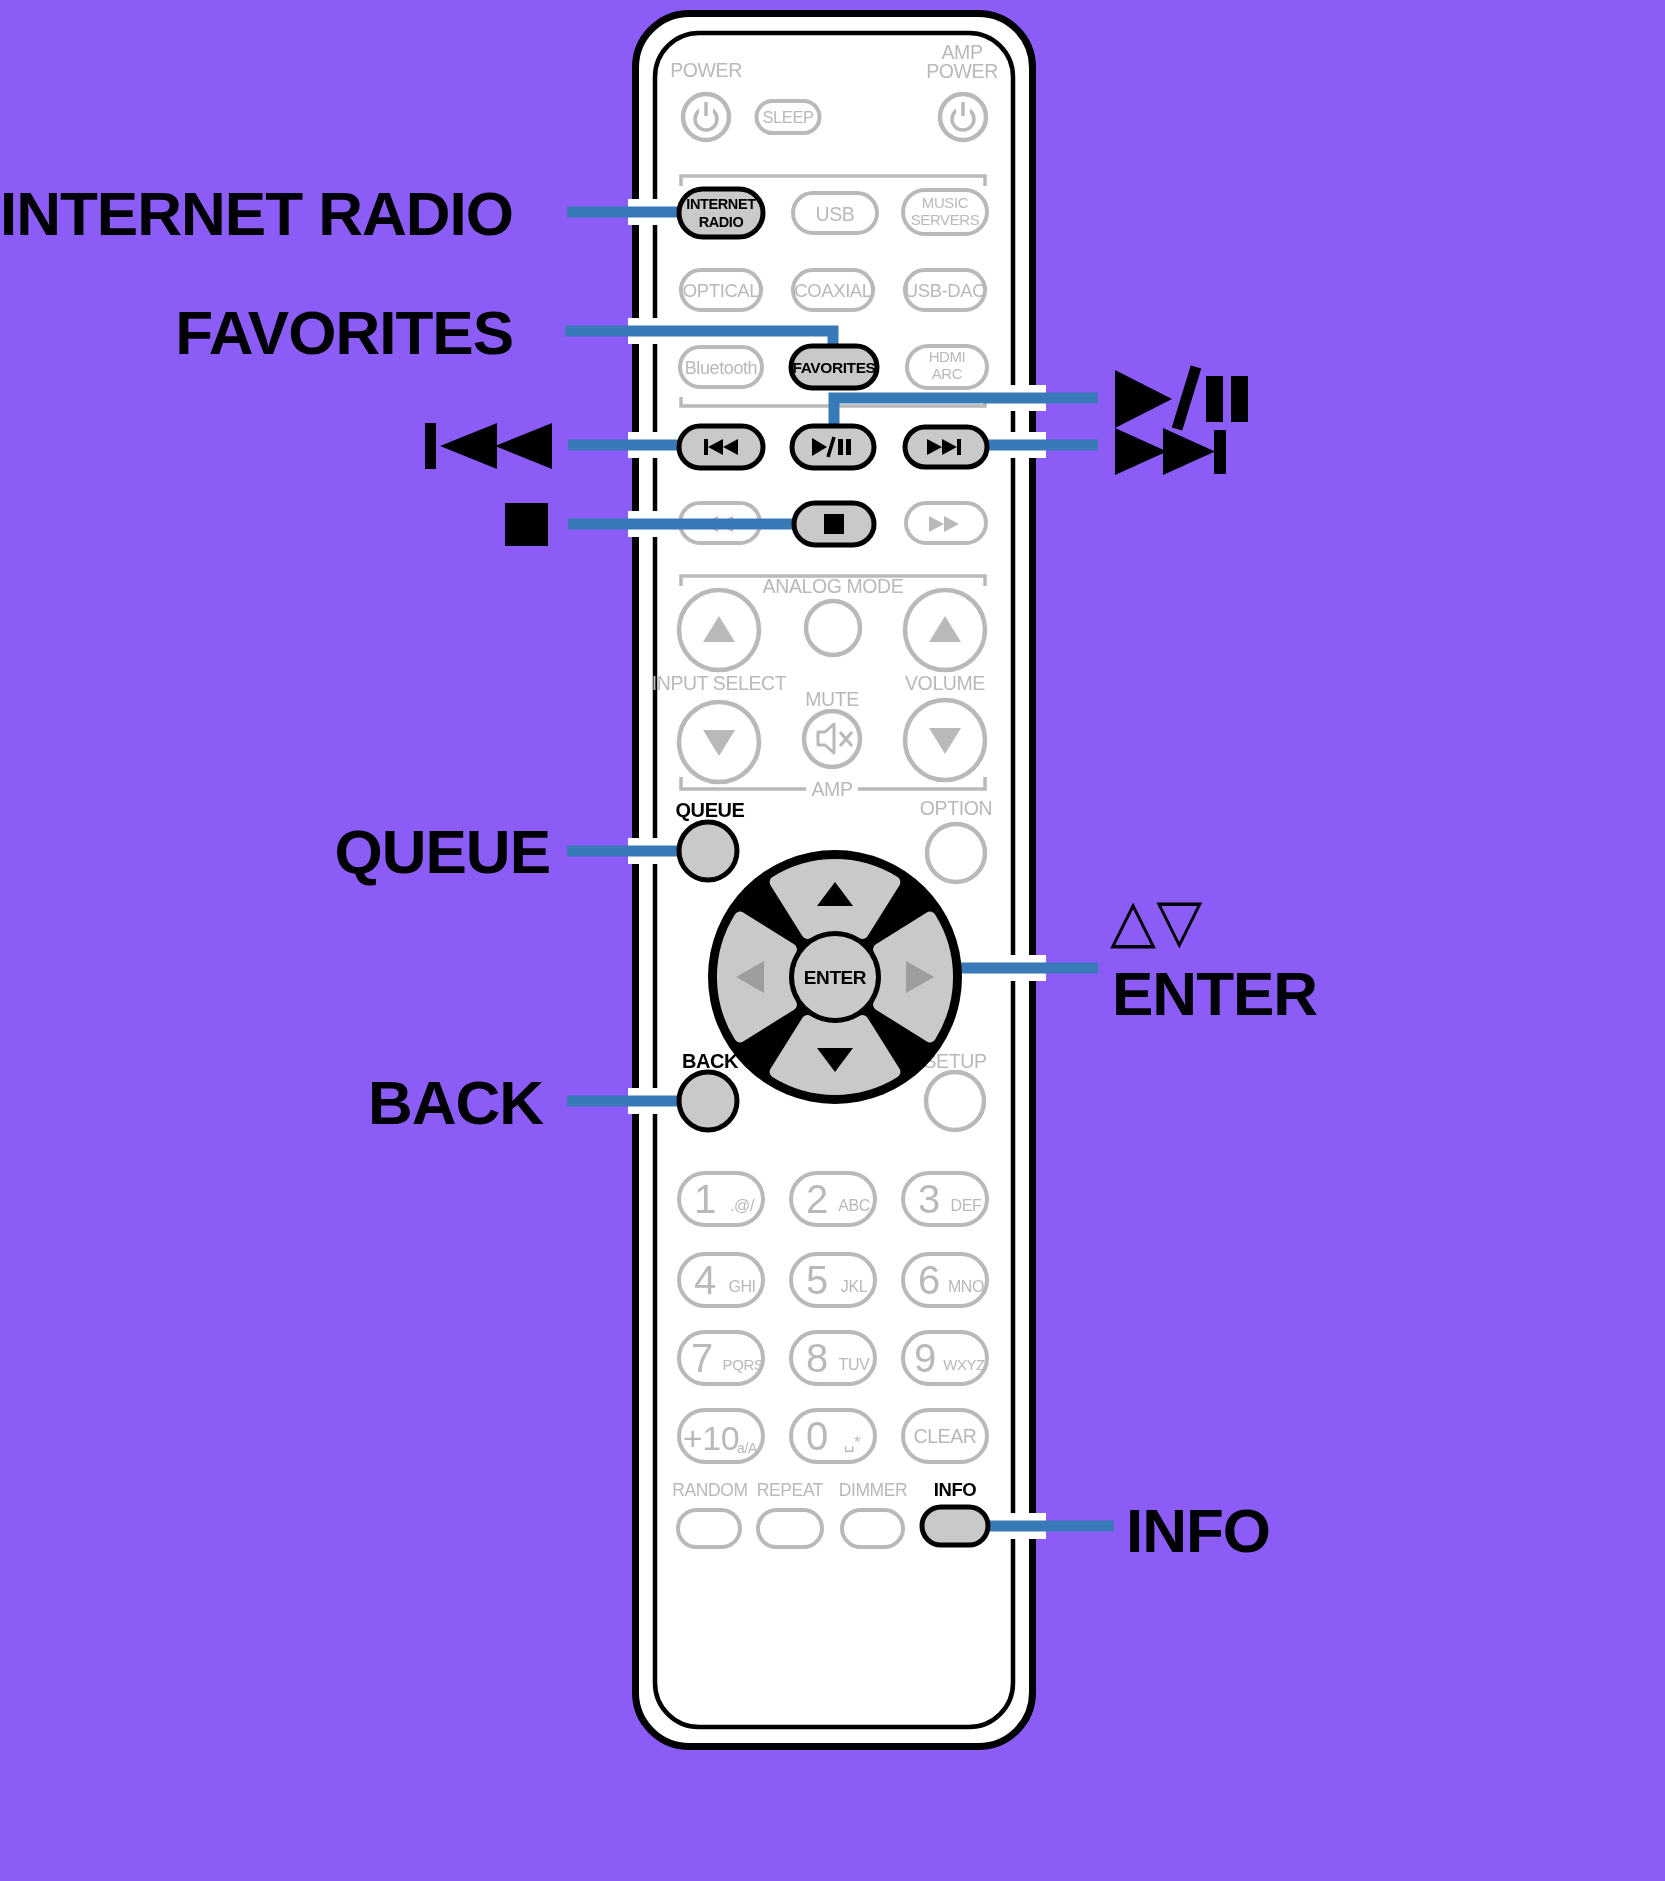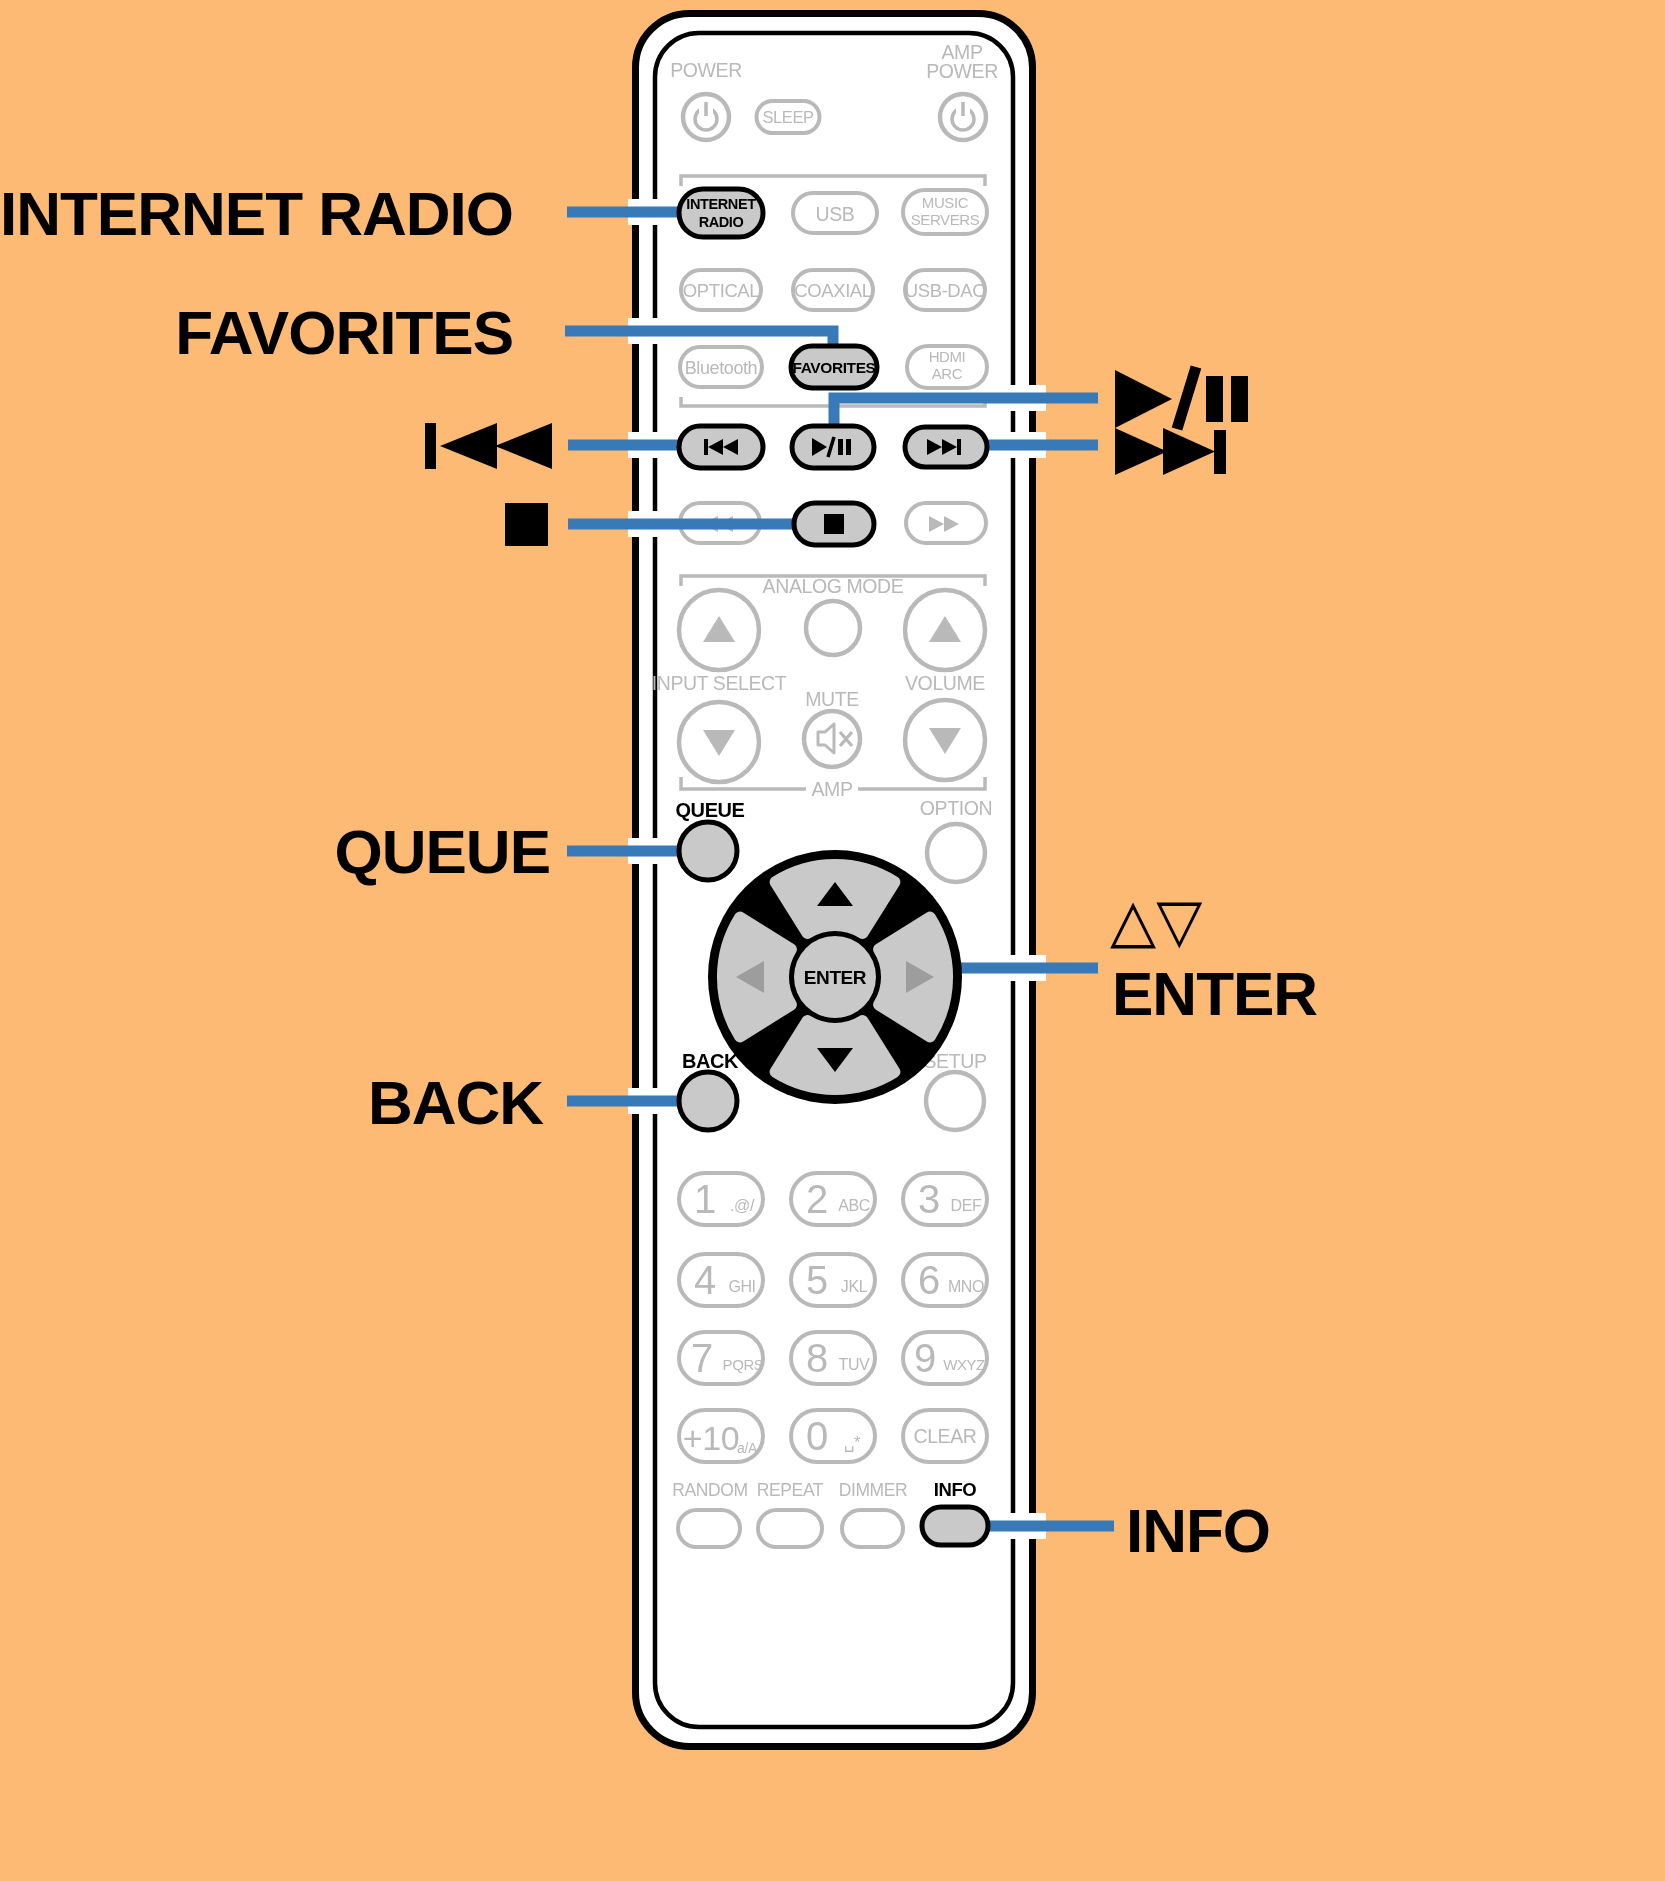--- a/index.html
+++ b/index.html
@@ -1,16 +1,16 @@
 <!DOCTYPE html>
 <html style="--callout-blue: #3879b7; --remote-gray: #b9b9b9; --button-fill: #c9c9c9;"><head>
 <meta charset="utf-8">
 <style>
   html,body{margin:0;padding:0;background:#fff;}
-  .stage{width:1665px;height:1881px;position:relative;background:#fdba74;}
+  .stage{width:1665px;height:1881px;position:relative;background:#8b5cf6;}
   svg{display:block;}
   svg text{font-family:"Liberation Sans",sans-serif;}
   .tg{fill:var(--remote-gray);letter-spacing:-0.4px;}
   .tbtn{fill:#000;font-weight:bold;letter-spacing:-0.4px;}
   .big{font-size:62px;font-weight:bold;fill:#000;letter-spacing:-1px;}
   .tri-lbl{font-family:"DejaVu Sans",sans-serif;font-size:60px;fill:#000;}
   .pillg{fill:#fff;stroke:var(--remote-gray);stroke-width:4;}
   .circg{fill:#fff;stroke:var(--remote-gray);stroke-width:4.5;}
   .hl{fill:var(--button-fill);stroke:#000;stroke-width:5;}
   .blue{stroke:var(--callout-blue);stroke-width:11;fill:none;}

